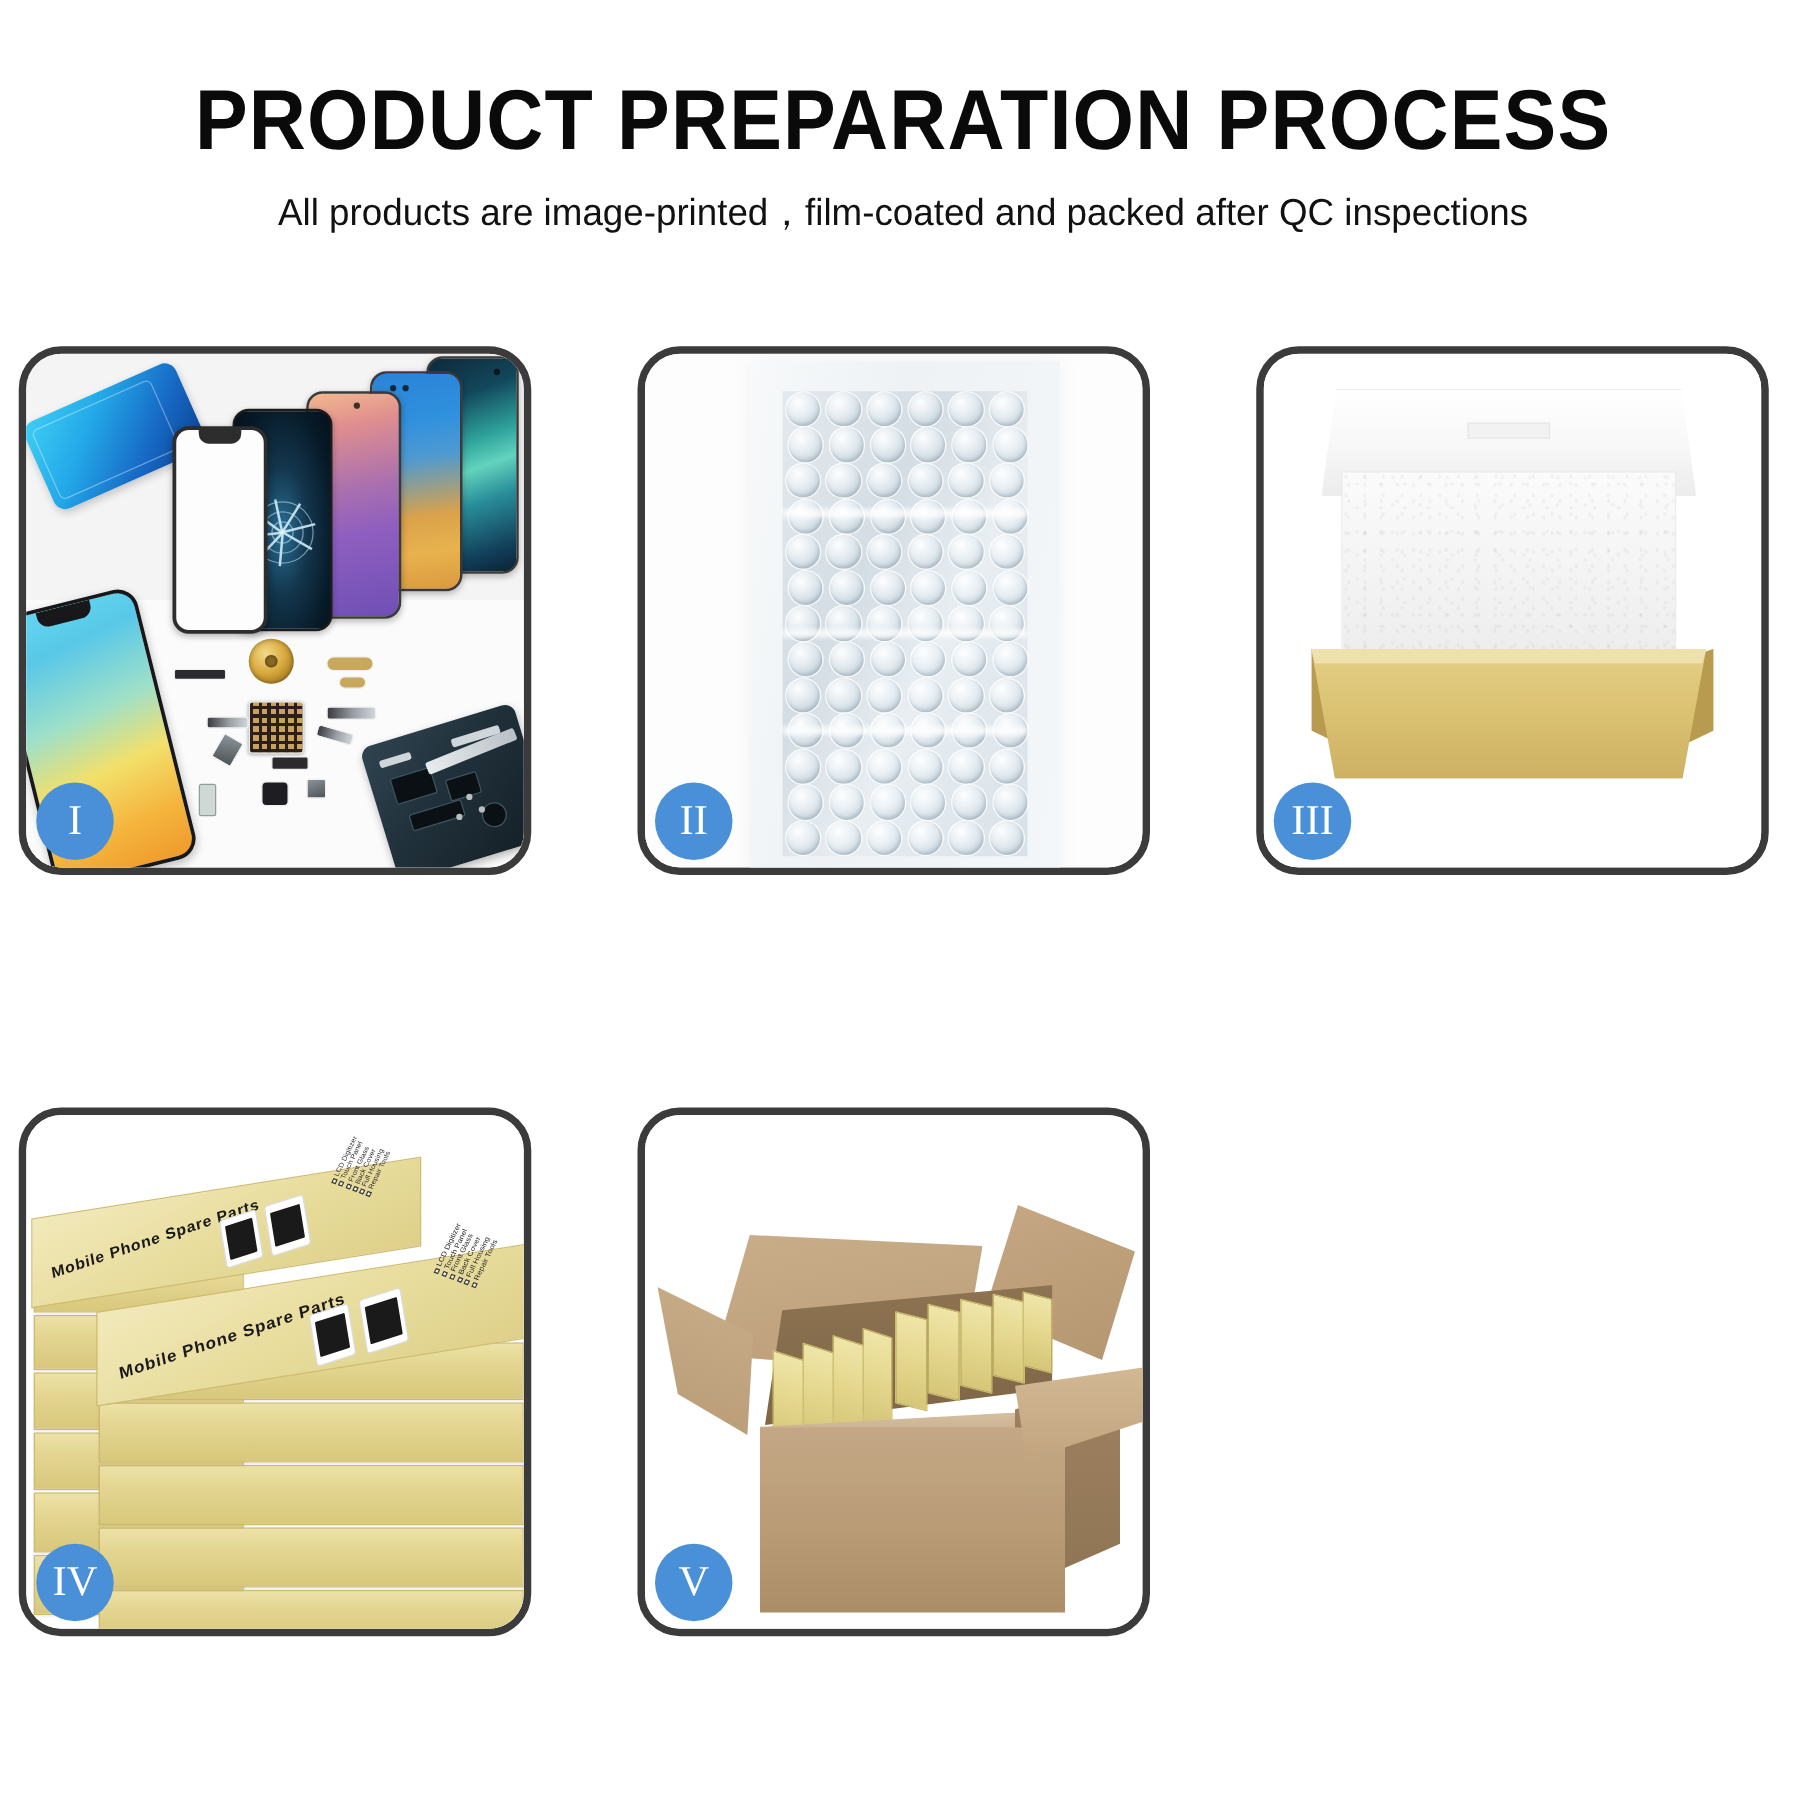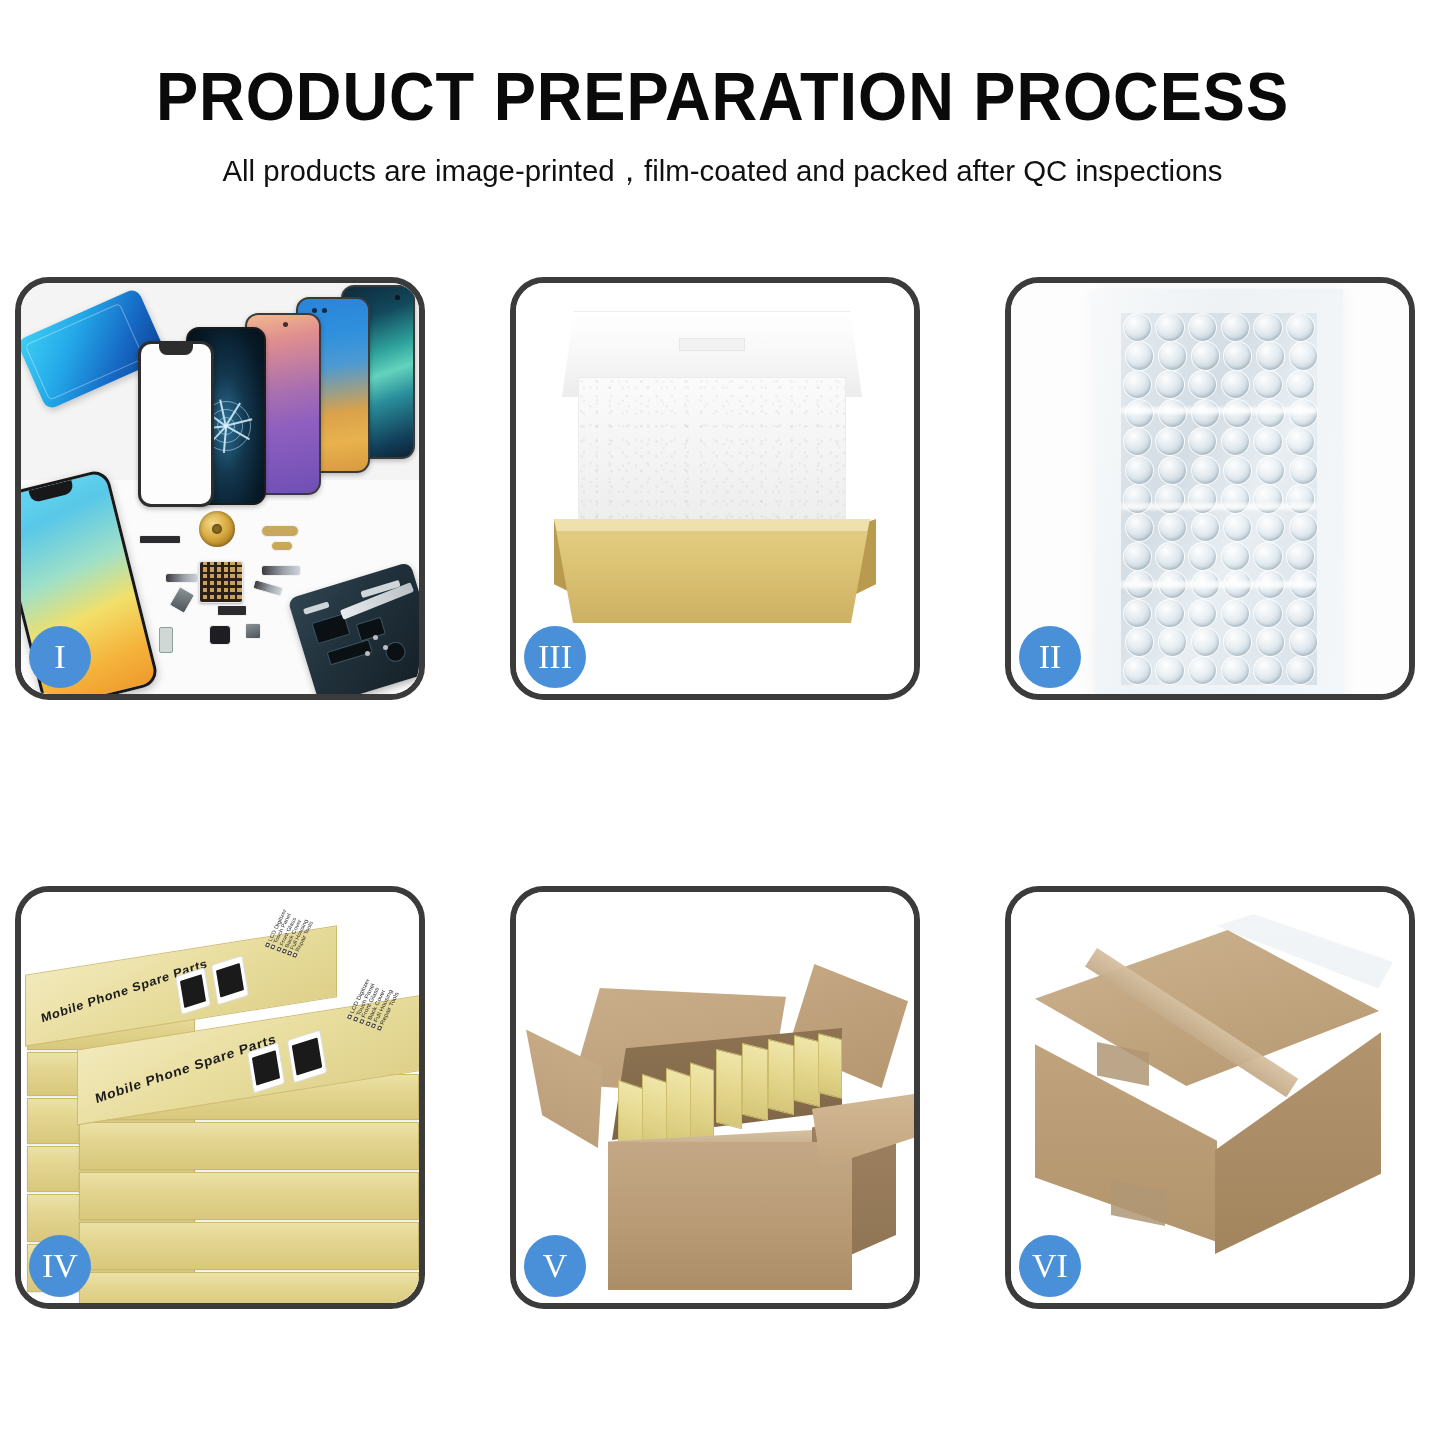--- a/index.html
+++ b/index.html
@@ -506,38 +506,20 @@
       <div class="part part-bar" style="left:196px; top:322px; width:30px; height:11px;"></div>
       <div class="part part-cam" style="left:188px; top:342px; width:22px; height:20px;"></div>
       <div class="part part-conn" style="left:224px; top:340px; width:16px; height:16px;"></div>
       <div class="part part-tray" style="left:138px; top:344px; width:14px; height:26px;"></div>
       <div class="part part-screw" style="left:352px; top:352px;"></div>
       <div class="part part-screw" style="left:362px; top:362px;"></div>
       <div class="part part-screw" style="left:344px; top:368px;"></div>
       <div class="tweezer"></div>
     </div>
     <div class="badge">I</div>
-  </div>
-
-  <div class="panel">
-    <div class="panel-stage">
-      <div class="p3-bg"></div>
-      <div class="lid">
-        <div class="lid-tab"></div>
-      </div>
-      <div class="inner-back">
-        <div class="foam"></div>
-      </div>
-      <div class="tray-contents"></div>
-      <div class="box-side-l"></div>
-      <div class="box-side-r"></div>
-      <div class="box-front"></div>
-      <div class="box-front-top"></div>
-    </div>
-    <div class="badge">III</div>
   </div>
 
   <div class="panel">
     <div class="panel-stage">
       <div class="p2-bg"></div>
       <div class="wrap-sheet">
         <div class="bubble-block" id="bubbles">
             <div class="bub" style="width: 29.1877px; height: 29.1877px; left: 1.73949px; top: -0.286154px;"></div>
             <div class="bub" style="width: 29.1877px; height: 29.1877px; left: 34.4062px; top: -0.286154px;"></div>
             <div class="bub" style="width: 29.1877px; height: 29.1877px; left: 67.0728px; top: -0.286154px;"></div>
@@ -620,20 +602,38 @@
         <div class="wrap-seam" style="top:118px;"></div>
         <div class="wrap-seam" style="top:214px;"></div>
         <div class="wrap-seam" style="top:292px;"></div>
       </div>
     </div>
     <div class="badge">II</div>
   </div>
 
   <div class="panel">
     <div class="panel-stage">
+      <div class="p3-bg"></div>
+      <div class="lid">
+        <div class="lid-tab"></div>
+      </div>
+      <div class="inner-back">
+        <div class="foam"></div>
+      </div>
+      <div class="tray-contents"></div>
+      <div class="box-side-l"></div>
+      <div class="box-side-r"></div>
+      <div class="box-front"></div>
+      <div class="box-front-top"></div>
+    </div>
+    <div class="badge">III</div>
+  </div>
+
+  <div class="panel">
+    <div class="panel-stage">
       <div class="p4-bg"></div>
 
       <div class="stackbox" style="left:6px; top:118px; width:168px; height:40px;"></div>
       <div class="stackbox" style="left:6px; top:160px; width:168px; height:44px;"></div>
       <div class="stackbox" style="left:6px; top:206px; width:168px; height:46px;"></div>
       <div class="stackbox" style="left:6px; top:254px; width:168px; height:46px;"></div>
       <div class="stackbox" style="left:6px; top:302px; width:168px; height:48px;"></div>
       <div class="stackbox" style="left:6px; top:352px; width:168px; height:48px;"></div>
 
       <div class="stackbox" style="left:58px; top:182px; width:340px; height:46px;"></div>
@@ -736,27 +736,14 @@
       <div class="yellowbar" style="left:302px; top:144px; width:24px; height:60px; transform:skewY(14deg);"></div>
 
       <div class="k-face k-rim"></div>
       <div class="k-face k-side"></div>
       <div class="k-face k-front"></div>
       <div class="k-face k-flap-front"></div>
     </div>
     <div class="badge">V</div>
   </div>
 
-  <div class="panel">
-    <div class="panel-stage">
-      <div class="p6-bg"></div>
-      <div class="s-bagcorner"></div>
-      <div class="s-top"></div>
-      <div class="s-tape"></div>
-      <div class="s-left"></div>
-      <div class="s-right"></div>
-      <div class="s-tape2"></div>
-      <div class="s-tape3"></div>
-    </div>
-    <div class="badge">VI</div>
-  </div>
 
 </div>
 
 </body></html>

